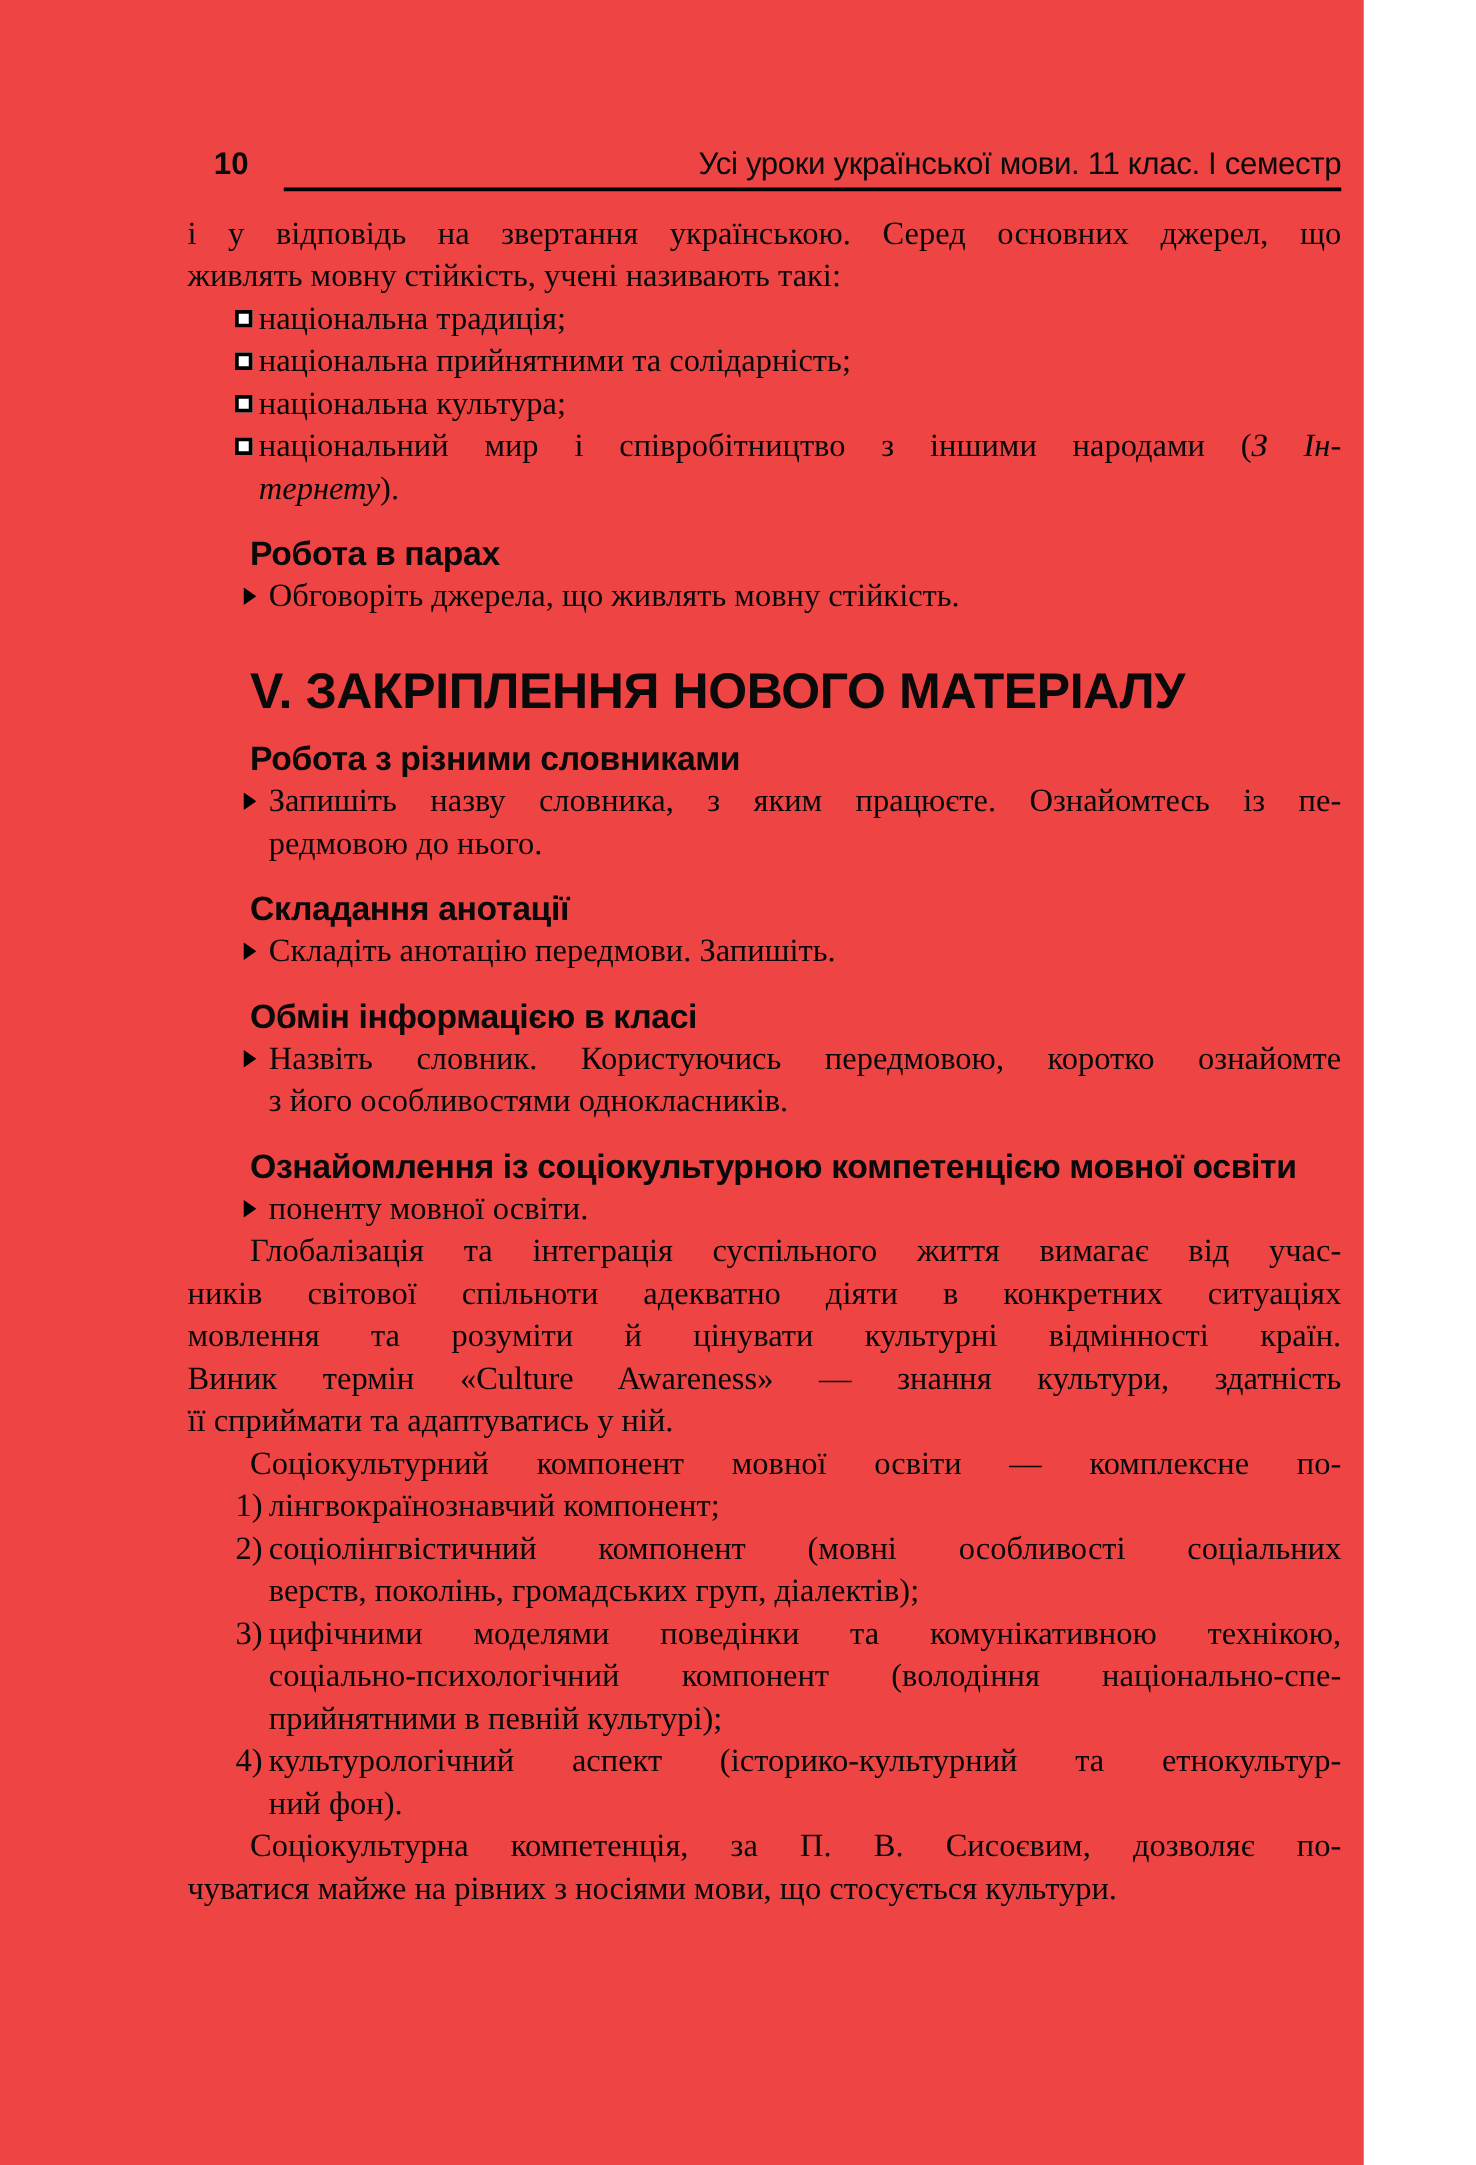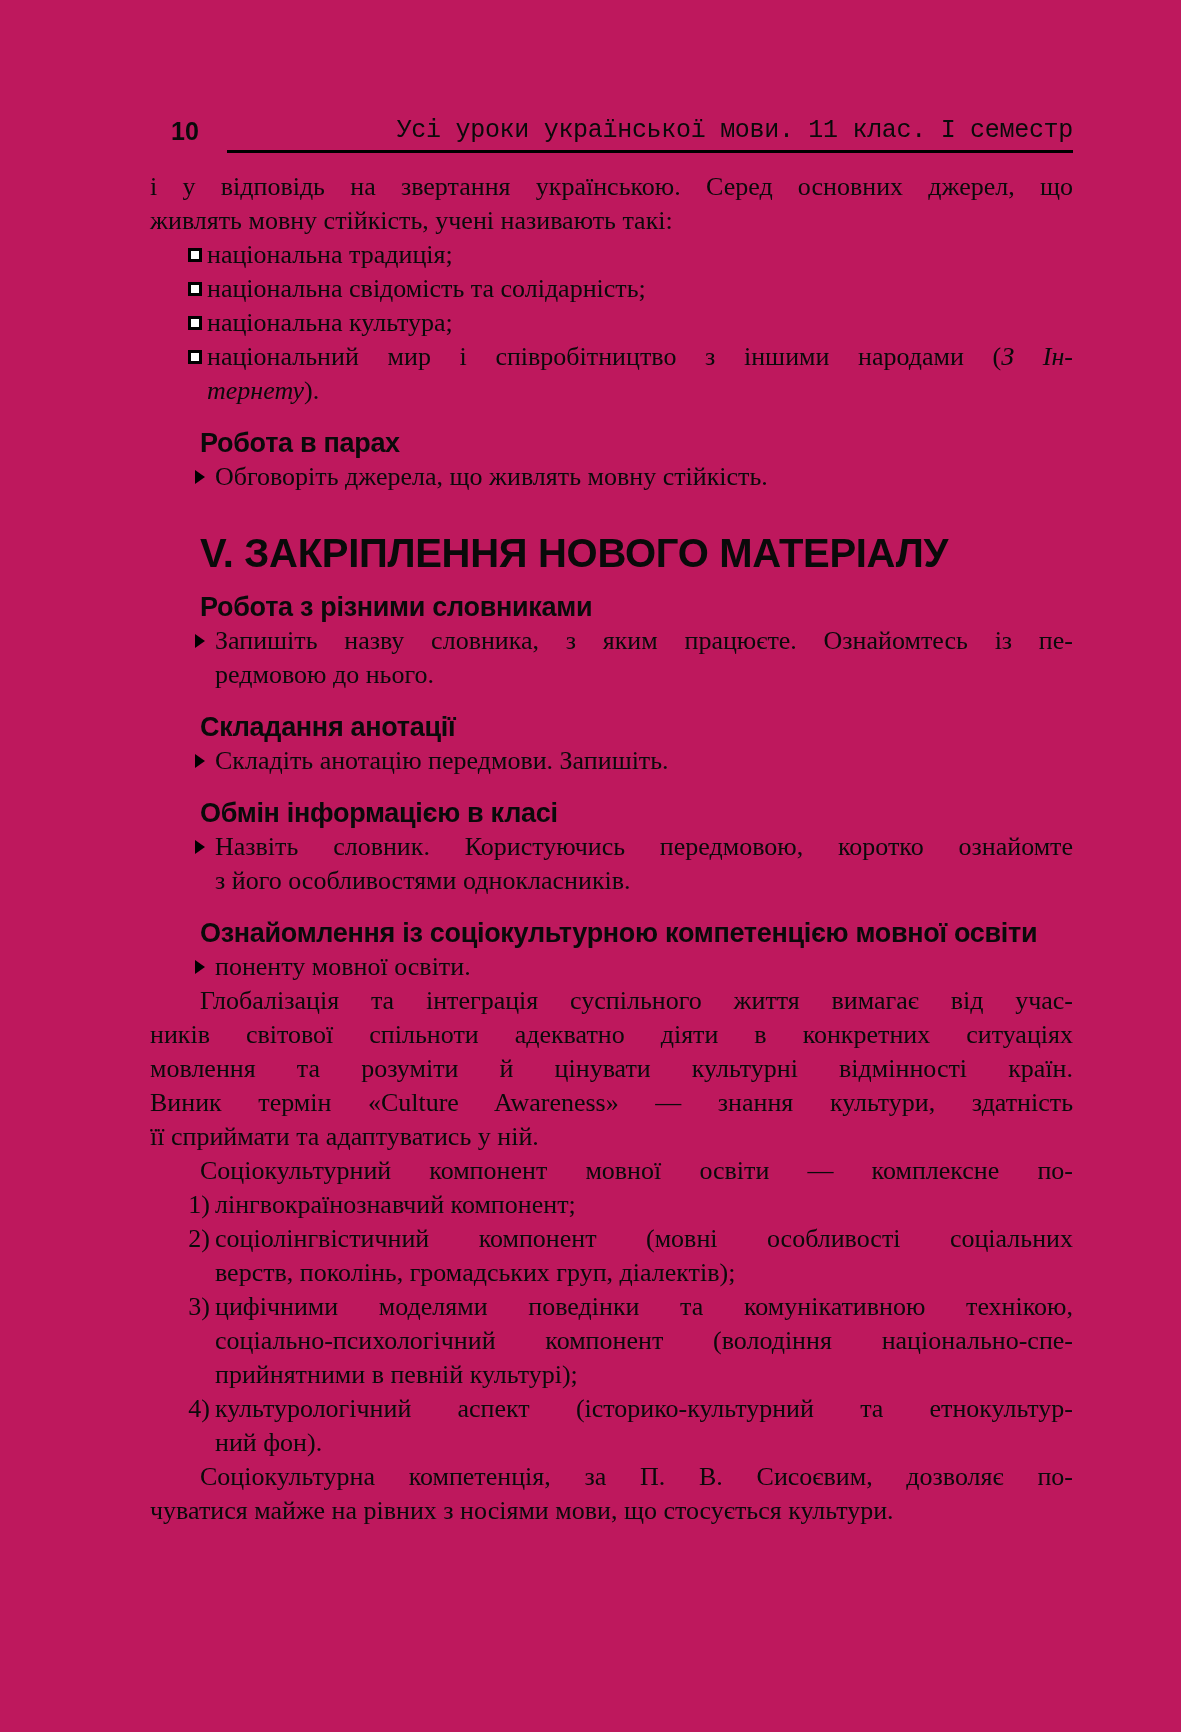--- a/index.html
+++ b/index.html
@@ -1,20 +1,20 @@
 <!DOCTYPE html>
 <html><head>
 <meta charset="utf-8">
 <style>
   html, body { margin: 0; padding: 0; }
   .page {
     position: relative;
-    width: 1181px;
+    width: 1091px;
     height: 1732px;
-    background: #be185d;
+    background: #ef4444;
     color: #0a0a0a;
     overflow: hidden;
   }
   
   .header {
     position: absolute;
     left: 150px;
     top: 114px;
     width: 923px;
     height: 40px;
@@ -27,21 +27,20 @@
     left: 21px;
     top: 2px;
     font-weight: bold;
   }
   .running-title {
     position: absolute;
     right: 0;
     top: 2px;
     letter-spacing: -0.3px;
     white-space: nowrap;
-    font-family: Liberation Mono, monospace;
   }
   .header-rule {
     position: absolute;
     left: 77px;
     right: 0;
     top: 36px;
     height: 3px;
     background: #000;
   }
   
@@ -125,21 +124,21 @@
       <div>живлять мовну стійкість, учені називають такі:</div>
     </div>
 
     <div>
       <div class="sq-item">
         <span class="sq-marker"></span>
         <div>національна традиція;</div>
       </div>
       <div class="sq-item">
         <span class="sq-marker"></span>
-        <div>національна свідомість та солідарність;</div>
+        <div>національна прийнятними та солідарність;</div>
       </div>
       <div class="sq-item">
         <span class="sq-marker"></span>
         <div>національна культура;</div>
       </div>
       <div class="sq-item">
         <span class="sq-marker"></span>
         <div class="jline"><span>національний мир і співробітництво з іншими народами (</span><em>З Ін-</em></div>
         <div><em>тернету</em><span>).</span></div>
       </div>

